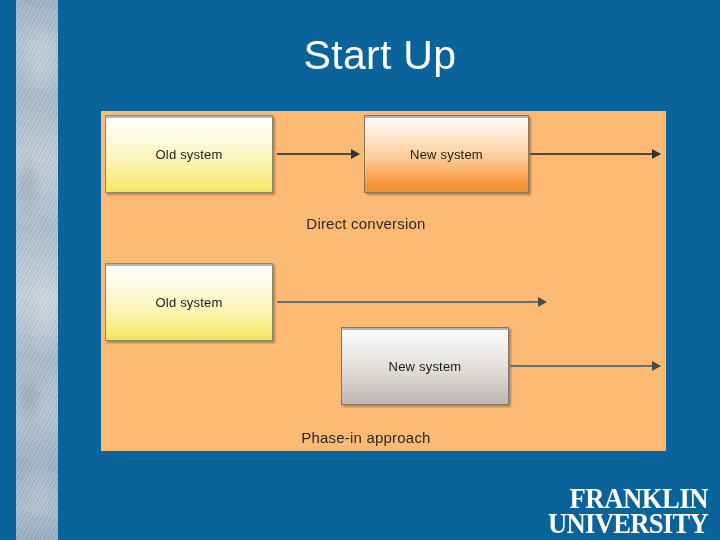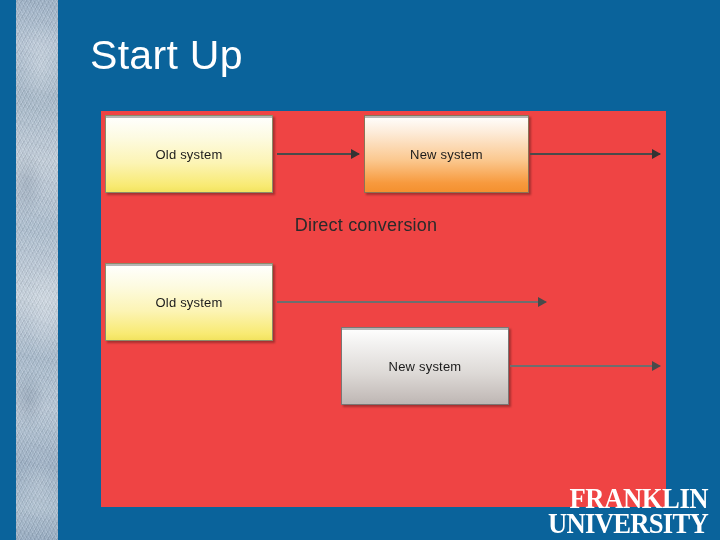--- a/index.html
+++ b/index.html
@@ -56,37 +56,37 @@
       radial-gradient(ellipse 22px 40px at 30% 74%, rgba(55,75,100,0.18), rgba(0,0,0,0) 75%),
       radial-gradient(ellipse 26px 50px at 55% 90%, rgba(255,255,255,0.12), rgba(255,255,255,0) 75%);
   }
 
   
   #slide-title {
     position: absolute;
     left: 90px;
     top: 34px;
     width: 580px;
-    text-align: left;
+    text-align: center;
     color: #ffffff;
     font-size: 41px;
     font-weight: 400;
     letter-spacing: 0.3px;
     line-height: 1.05;
     white-space: nowrap;
   }
 
   
   #diagram-panel {
     position: absolute;
     left: 101px;
     top: 111px;
     width: 565px;
-    height: 396px;
-    background: #ef4444;
+    height: 340px;
+    background: #fdba74;
   }
 
   
   .proc-box {
     position: absolute;
     box-sizing: border-box;
     border: 1px solid #7b7b6e;
     box-shadow: 2px 2px 2px rgba(0,0,0,0.30);
   }
   .proc-box .box-label {
@@ -140,21 +140,21 @@
     border-bottom: 5px solid transparent;
     border-left: 9px solid #333333;
   }
   .arrow-light { background: #6e6e6e; }
   .arrow-light::after { border-left-color: #4a4a4a; }
 
   
   .caption {
     position: absolute;
     text-align: center;
-    font-size: 18px;
+    font-size: 15px;
     color: #2a2a2a;
     letter-spacing: 0.2px;
     white-space: nowrap;
   }
 
   
   #logo {
     position: absolute;
     right: 12px;
     bottom: 4px;
@@ -210,20 +210,21 @@
     </div>
 
     <div class="arrow arrow-light" style="left:176px; top:190px; width:269px;"></div>
 
     <div class="proc-box box-new-gray" style="left:240px; top:216px; width:168px; height:78px;">
       <span class="box-label">New system</span>
     </div>
 
     <div class="arrow arrow-light" style="left:409px; top:254px; width:150px;"></div>
 
+    <div class="caption" style="left:100px; top:318px; width:330px;">Phase-in approach</div>
 
   </div>
 
   <div id="logo">
     <span class="logo-line1">FRANKLIN</span>
     <span class="logo-line2">UNIVERSITY</span>
   </div>
 
 </div>
 

